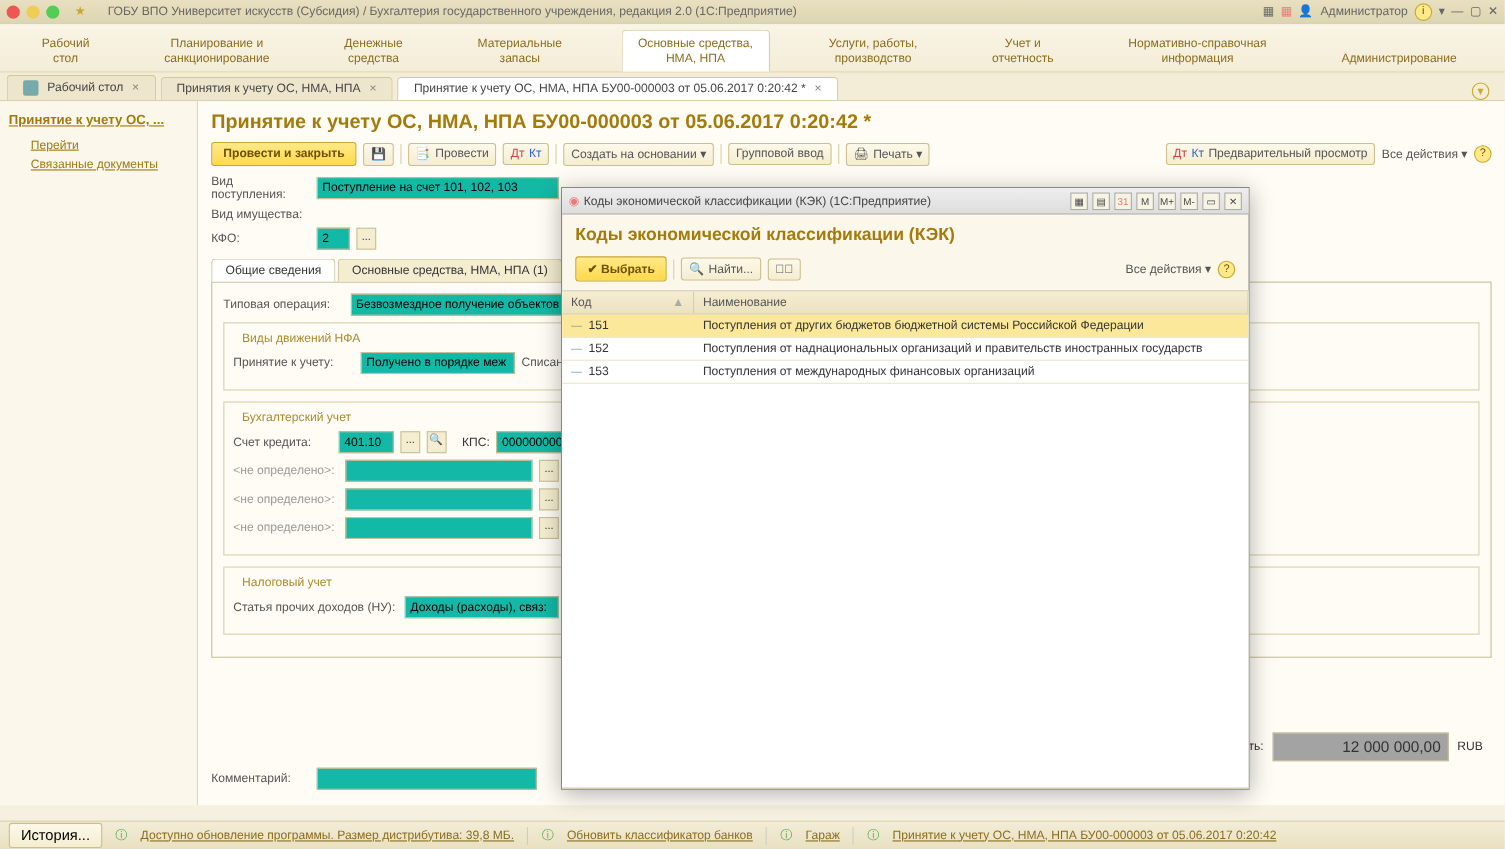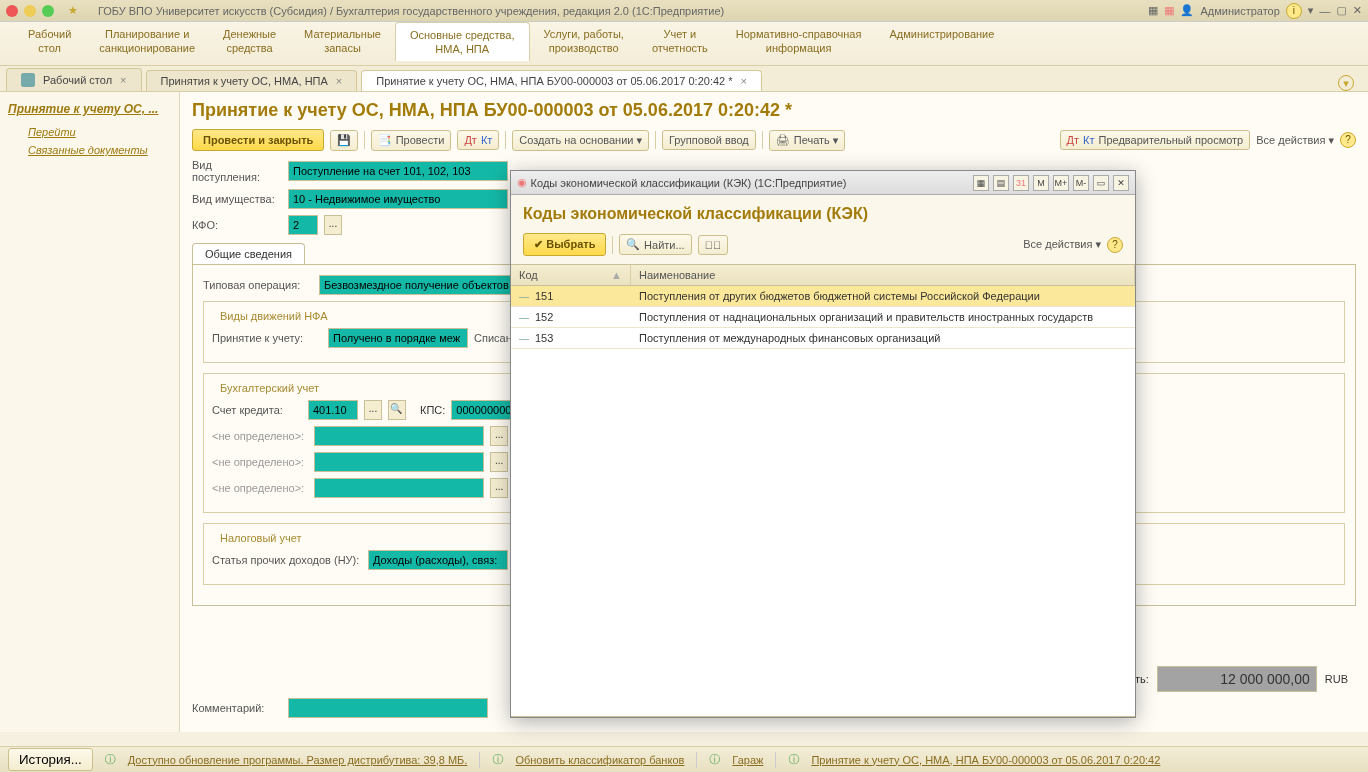--- a/index.html
+++ b/index.html
@@ -5,33 +5,33 @@
 * { box-sizing: border-box; margin: 0; padding: 0; font-family: Arial, sans-serif; }
 body { background: #f5f0e0; font-size: 11px; color: #333; width: 1368px; height: 772px; overflow: hidden; position: relative; }
 
 .titlebar { height: 22px; background: linear-gradient(#e8e0c0,#ddd4b0); display: flex; align-items: center; padding: 0 6px; border-bottom: 1px solid #ccc; font-size: 11px; color: #555; }
 .tb-left { display: flex; gap: 6px; align-items: center; }
 .tb-dot { width: 12px; height: 12px; border-radius: 50%; }
 .tb-red { background: #e55; } .tb-yellow { background: #ec5; } .tb-green { background: #5c5; }
 .tb-title { margin-left: 14px; color: #666; }
 .tb-right { margin-left: auto; display: flex; gap: 6px; align-items: center; color: #666; }
 
-.menubar { height: 44px; background: linear-gradient(#f9f4e4,#f3edd8); display: flex; align-items: flex-start; padding: 0 14px; border-bottom: 1px solid #d8cfa8; }
+.menubar { height: 44px; background: linear-gradient(#f9f4e4,#f3edd8); display: flex; align-items: flex-end; padding: 0 24px; border-bottom: 1px solid #d8cfa8; gap: 40px; }
 .menu-item { padding: 6px 14px 4px; text-align: center; color: #8a6d1f; font-size: 11px; cursor: pointer; line-height: 1.25; display: flex; flex-direction: column; justify-content: center; }
 .menu-item.active { background: #fff; border: 1px solid #d8cfa8; border-bottom: none; border-radius: 4px 4px 0 0; }
 
 .tabbar { height: 26px; background: #f3edd8; display: flex; align-items: flex-end; padding: 0 6px; border-bottom: 1px solid #d8cfa8; }
 .tab { padding: 4px 14px; background: #eee6cc; border: 1px solid #d4c996; border-bottom: none; border-radius: 4px 4px 0 0; margin-right: 4px; font-size: 11px; color: #444; display: flex; align-items: center; gap: 8px; cursor: pointer; }
 .tab.active { background: #fff; }
 .tab-close { color: #888; cursor: pointer; }
 .tab-desk-icon { width: 14px; height: 14px; background: #7aa; border-radius: 2px; }
 .tabbar-right { margin-left: auto; padding: 0 8px; }
 
 .work { display: flex; height: 640px; }
-.sidepanel { width: 180px; background: #fbf7ea; border-right: 1px solid #e0d8bc; padding: 10px 8px; font-style: italic; }
+.sidepanel { width: 180px; background: #fbf7ea; border-right: 1px solid #e0d8bc; padding: 10px 8px; }
 .sp-head { color: #9e7a0f; font-weight: bold; font-size: 12px; margin-bottom: 10px; text-decoration: underline; }
 .sp-link { color: #9e7a0f; text-decoration: underline; margin-bottom: 6px; cursor: pointer; padding-left: 20px; }
 
 .main { flex: 1; background: #fefcf5; padding: 8px 12px; position: relative; overflow: hidden; }
 .doc-title { color: #a37b0a; font-size: 18px; font-weight: bold; margin-bottom: 8px; }
 
 .toolbar { display: flex; align-items: center; gap: 6px; margin-bottom: 8px; }
 .btn-primary { background: linear-gradient(#ffe98a,#ffd94a); border: 1px solid #c9a830; color: #6b5200; font-weight: bold; padding: 4px 10px; border-radius: 3px; cursor: pointer; font-size: 11px; }
 .btn-small { background: linear-gradient(#fdf9ea,#f4edd0); border: 1px solid #cdbf8d; padding: 3px 6px; border-radius: 3px; cursor: pointer; font-size: 11px; color: #555; display: flex; align-items: center; gap: 4px; }
 .tb-sep { width: 1px; height: 18px; background: #d8cfa8; }
@@ -192,30 +192,30 @@
         <span class="help-circ">?</span>
       </div>
     </div>
 
     <div class="form-row">
       <span class="form-label">Вид поступления:</span>
       <input class="form-input" style="width: 220px;" value="Поступление на счет 101, 102, 103">
     </div>
     <div class="form-row">
       <span class="form-label">Вид имущества:</span>
-      <input class="form-input" style="width: 220px;" value="10 - Недвижимое имущество">
     </div>
     <div class="form-row">
       <span class="form-label">КФО:</span>
       <input class="form-input" style="width: 30px;" value="2">
       <span class="input-btn">...</span>
     </div>
 
     <div class="subtabs">
       <div class="subtab active">Общие сведения</div>
+      <div class="subtab">Основные средства, НМА, НПА (1)</div>
     </div>
     <div class="formbox">
       <div class="form-row">
         <span class="form-label" style="width:110px">Типовая операция:</span>
         <input class="form-input" style="width: 210px;" value="Безвозмездное получение объектов ОС">
       </div>
 
       <div class="fieldset">
         <div class="fieldset-title">Виды движений НФА</div>
         <div class="form-row">

